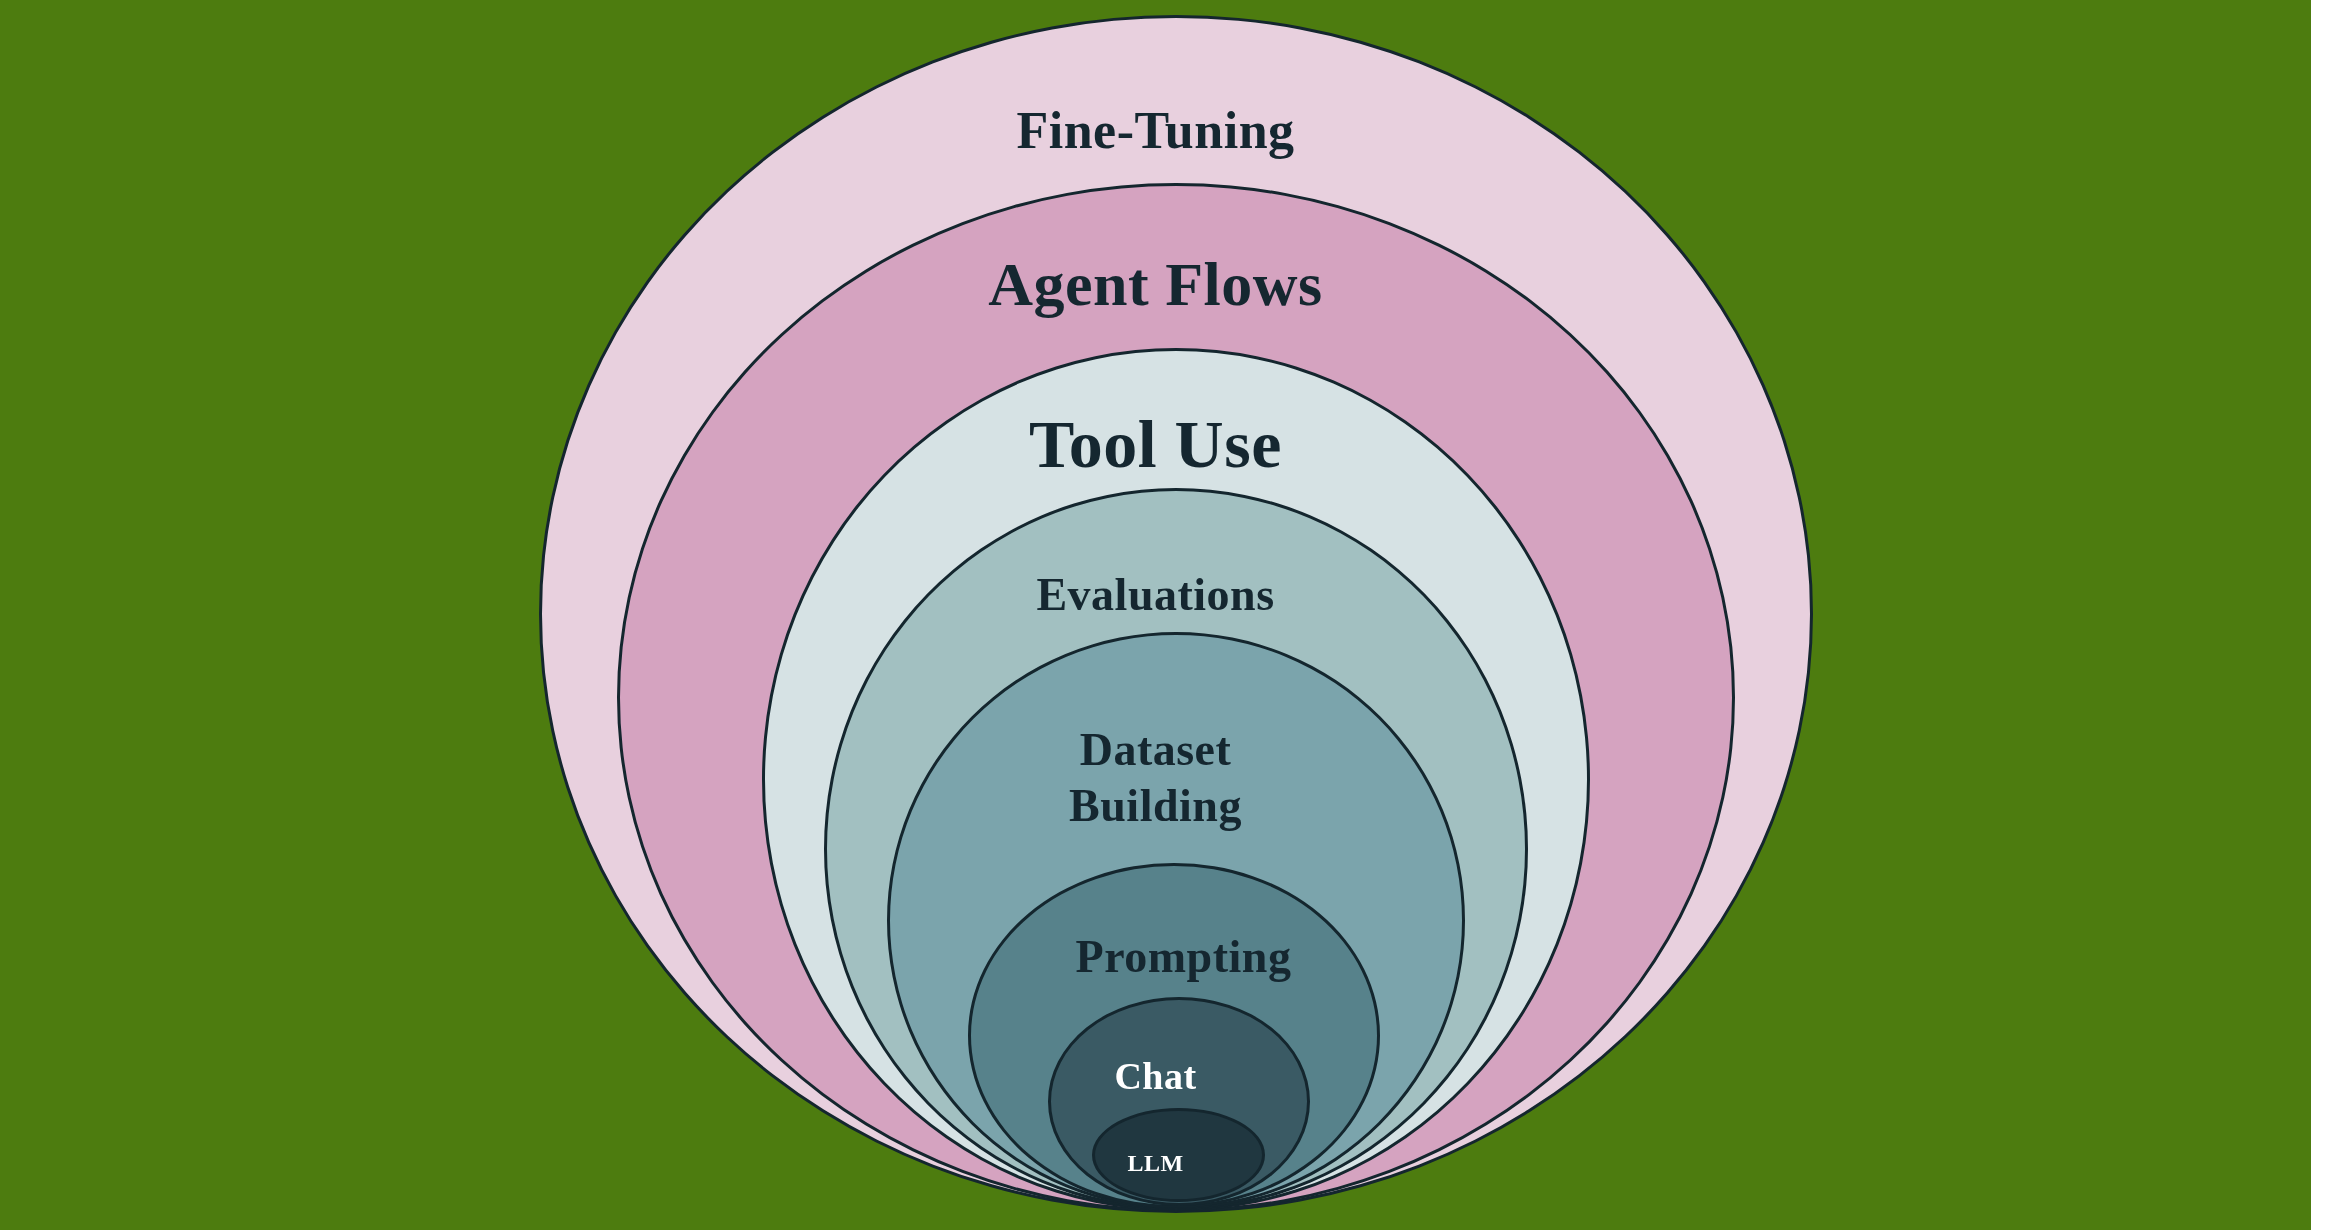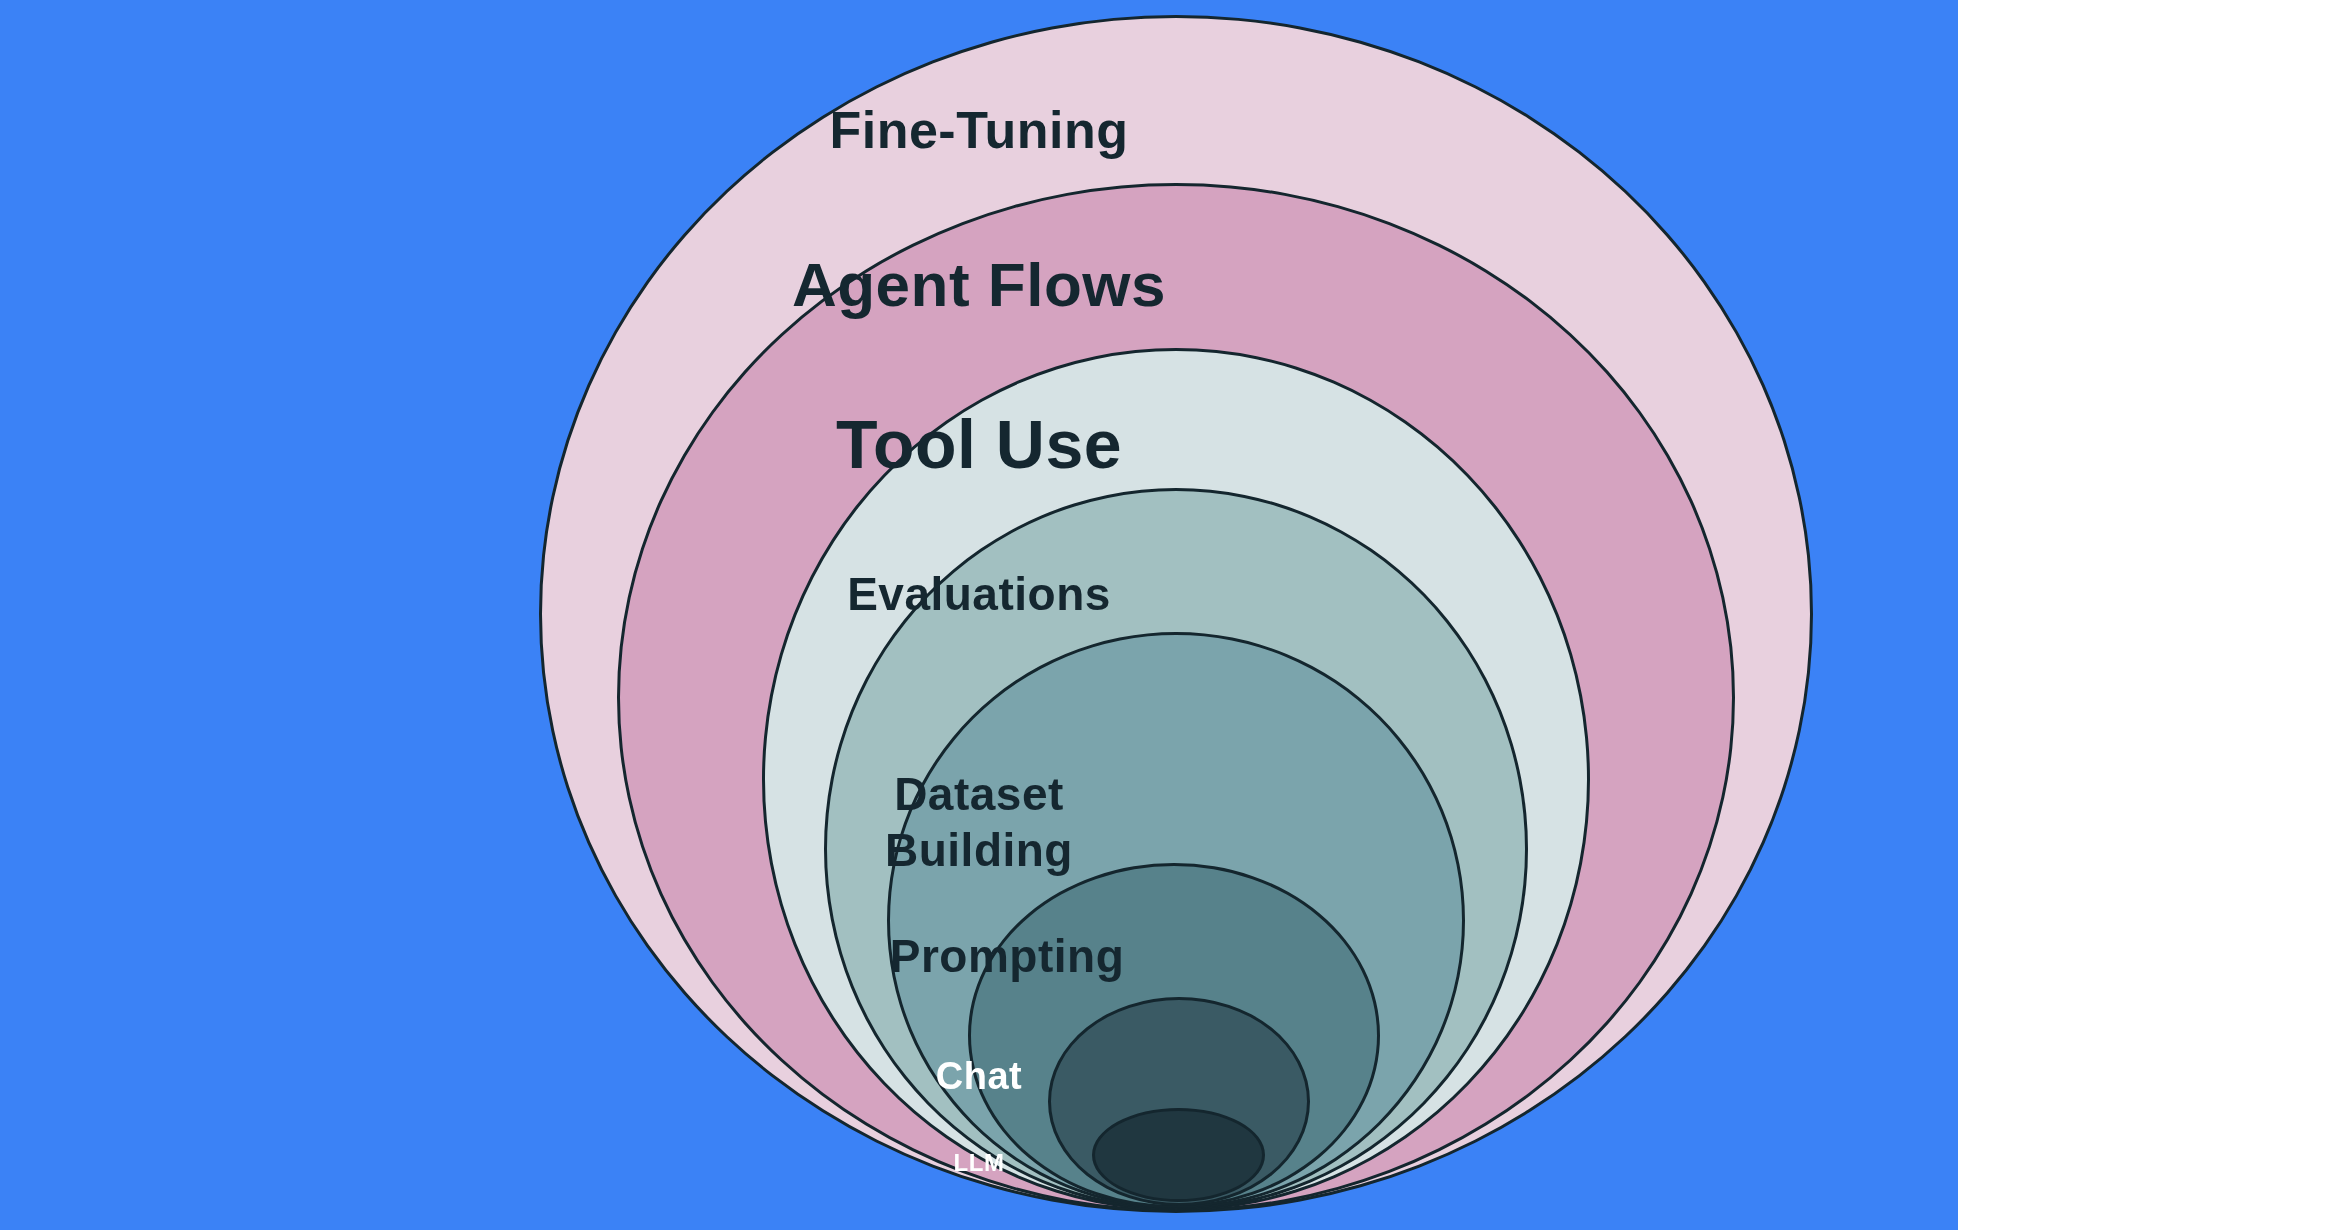--- a/index.html
+++ b/index.html
@@ -1,21 +1,21 @@
 <!DOCTYPE html>
 <html><head>
 <meta charset="utf-8">
 <style>
   html,body{margin:0;padding:0;background:#ffffff;}
   .canvas{
     position:relative;
-    width:1958px;height:1230px;
-    background:#3b82f6;
+    width:2311px;height:1230px;
+    background:#4d7c0f;
     overflow:hidden;
-    font-family:Liberation Sans, sans-serif;
+    font-family:Liberation Serif, serif;
   }
   .ring{
     position:absolute;
     border:3px solid #14262e;
     border-radius:50%;
     box-sizing:border-box;
   }
   
   .ring-0{left:539px;top:15px;width:1274px;height:1198px;}
   .ring-1{left:617px;top:183px;width:1118px;height:1029px;}
@@ -56,19 +56,19 @@
   <div class="ring ring-3" style="background: rgb(162, 192, 193); border-color: rgb(20, 38, 46);"></div>
   <div class="ring ring-4" style="background: rgb(123, 164, 172); border-color: rgb(20, 38, 46);"></div>
   <div class="ring ring-5" style="background: rgb(87, 130, 139); border-color: rgb(20, 38, 46);"></div>
   <div class="ring ring-6" style="background: rgb(58, 90, 100); border-color: rgb(20, 38, 46);"></div>
   <div class="ring ring-7" style="background: rgb(32, 55, 64); border-color: rgb(20, 38, 46);"></div>
 
   <div class="ring-label label-0" style="color: rgb(21, 39, 48);">Fine-Tuning</div>
   <div class="ring-label label-1" style="color: rgb(21, 39, 48);">Agent Flows</div>
   <div class="ring-label label-2" style="color: rgb(21, 39, 48);">Tool Use</div>
   <div class="ring-label label-3" style="color: rgb(21, 39, 48);">Evaluations</div>
-  <div class="ring-label label-4" style="color: rgb(21, 39, 48); margin-top: 44px;">Dataset
+  <div class="ring-label label-4" style="color: rgb(21, 39, 48);">Dataset
 Building</div>
   <div class="ring-label label-5" style="color: rgb(21, 39, 48);">Prompting</div>
   <div class="ring-label label-6" style="color: rgb(255, 255, 255);">Chat</div>
   <div class="ring-label label-7" style="color: rgb(255, 255, 255);">LLM</div>
 
 </div>
 
 </body></html>

